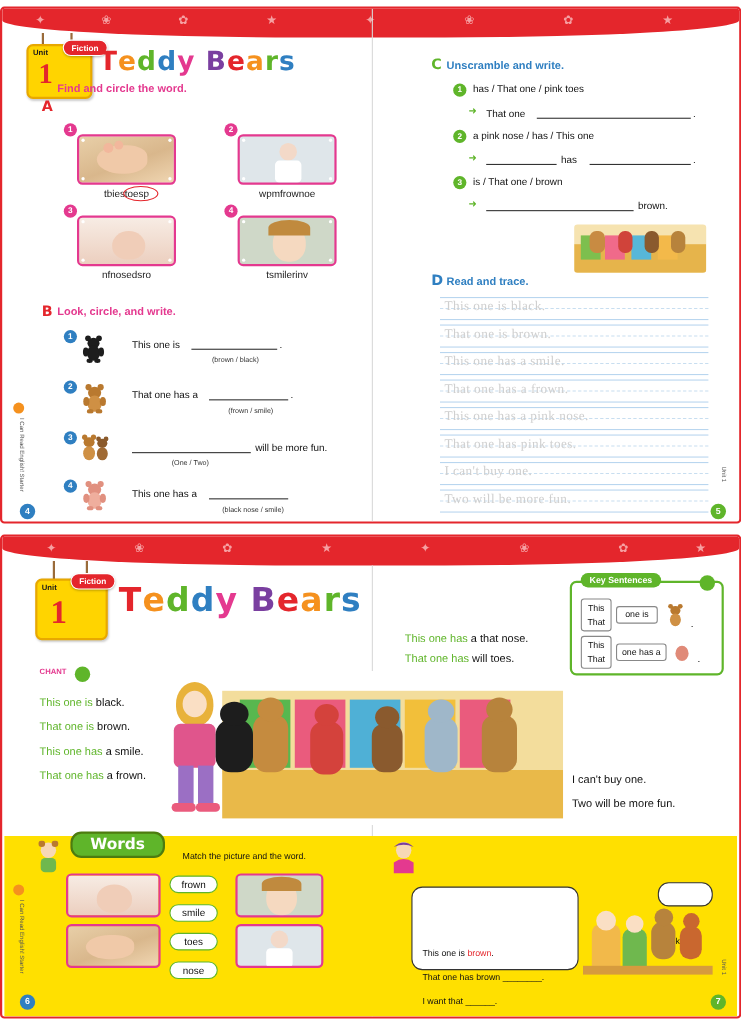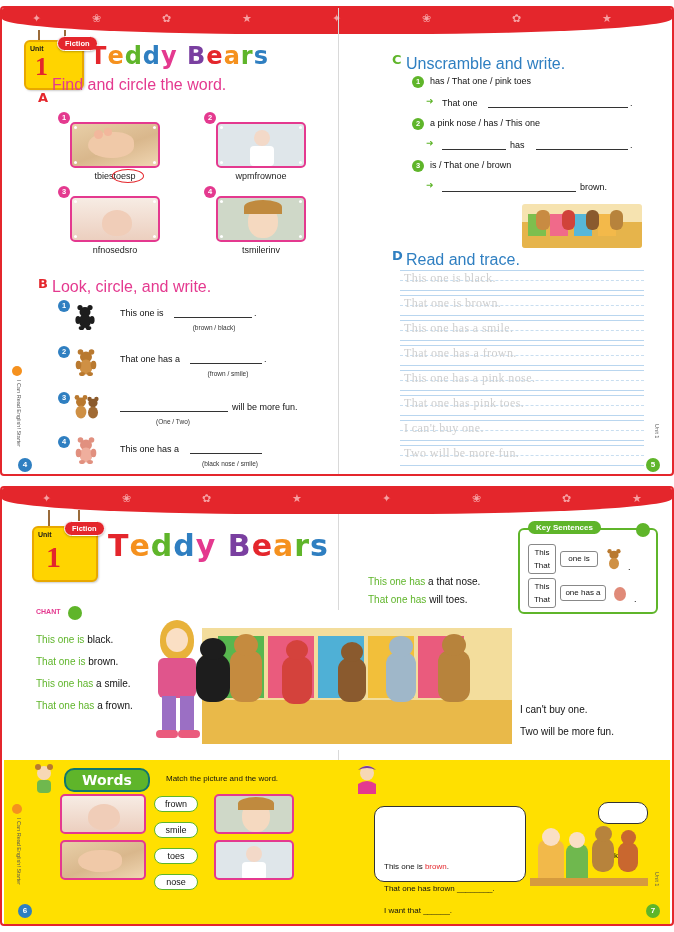--- a/index.html
+++ b/index.html
@@ -116,22 +116,22 @@
   }
   
   .sec-letter {
     position: absolute;
     font-size: 13px;
     font-weight: bold;
     font-family: "DejaVu Sans", sans-serif;
   }
   .sec-title {
     position: absolute;
-    font-size: 16px;
-    font-weight: normal;
+    font-size: 10px;
+    font-weight: bold;
   }
   .num-badge {
     position: absolute;
     width: 12px; height: 12px;
     border-radius: 50%;
     color: #fff;
     font-size: 7.5px;
     line-height: 12px;
     text-align: center;
     font-weight: bold;
@@ -678,21 +678,21 @@
   <div class="yellowband" style="top:272px; height:164px;"></div>
 
   <div style="position:absolute; left:28px; top:276px; width:28px; height:30px;">
     <svg width="28" height="30" viewBox="0 0 28 30">
         <ellipse cx="14" cy="9" rx="7" ry="7" fill="#f7d8b6"></ellipse>
         <rect x="7" y="16" width="14" height="13" rx="4" fill="#6fb84e"></rect>
         <circle cx="8" cy="3" r="3" fill="#b9792f"></circle>
         <circle cx="20" cy="3" r="3" fill="#b9792f"></circle>
       </svg>
   </div>
-  <div class="bannerpill" style="left:62px; top:280px; color:#fff; background:#5fb52a; padding:2px 16px; border-radius:10px; border:2px solid #0f766e;">Words</div>
+  <div class="bannerpill" style="left:62px; top:268px; color:#fff; background:#5fb52a; padding:2px 16px; border-radius:10px; border:2px solid #4d7c0f;">Words</div>
   <div class="small-note" style="left:148px; top:286px;margin-left:16px;">Match the picture and the word.</div>
 
   <div class="photo-frame" style="left:58px; top:306px; width:86px; height:40px; background:linear-gradient(180deg,#f7ece4,#eccfbf);">
     <div style="position:absolute; left:26px; top:8px; width:32px; height:26px; background:#f0cdb8; border-radius:50% 50% 45% 45%;"></div>
   </div>
   <div class="photo-frame" style="left:58px; top:352px; width:86px; height:40px; background:linear-gradient(160deg,#e8cfa8,#d9b78c 55%,#f0d6b2);">
     <div style="position:absolute; left:16px; top:8px; width:44px; height:22px; background:#f0c9a8; border-radius:50% 40% 45% 50%;"></div>
   </div>
 
   <div class="wordcard" style="left:152px; top:308px;">frown</div>

